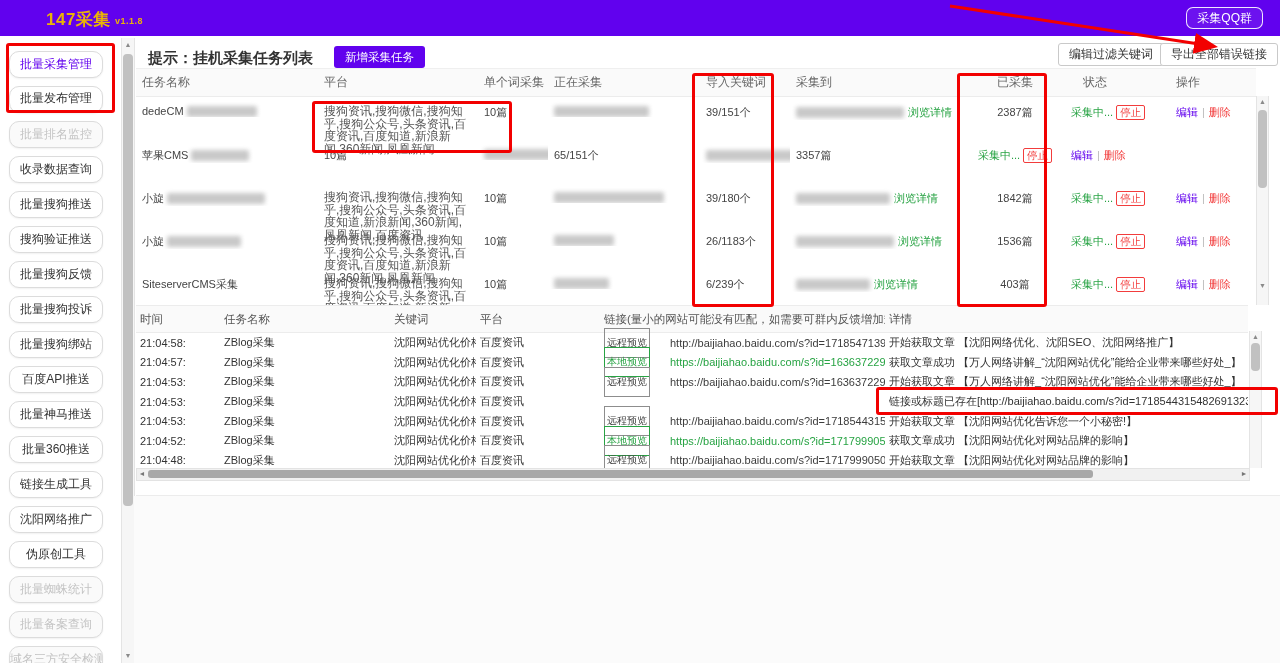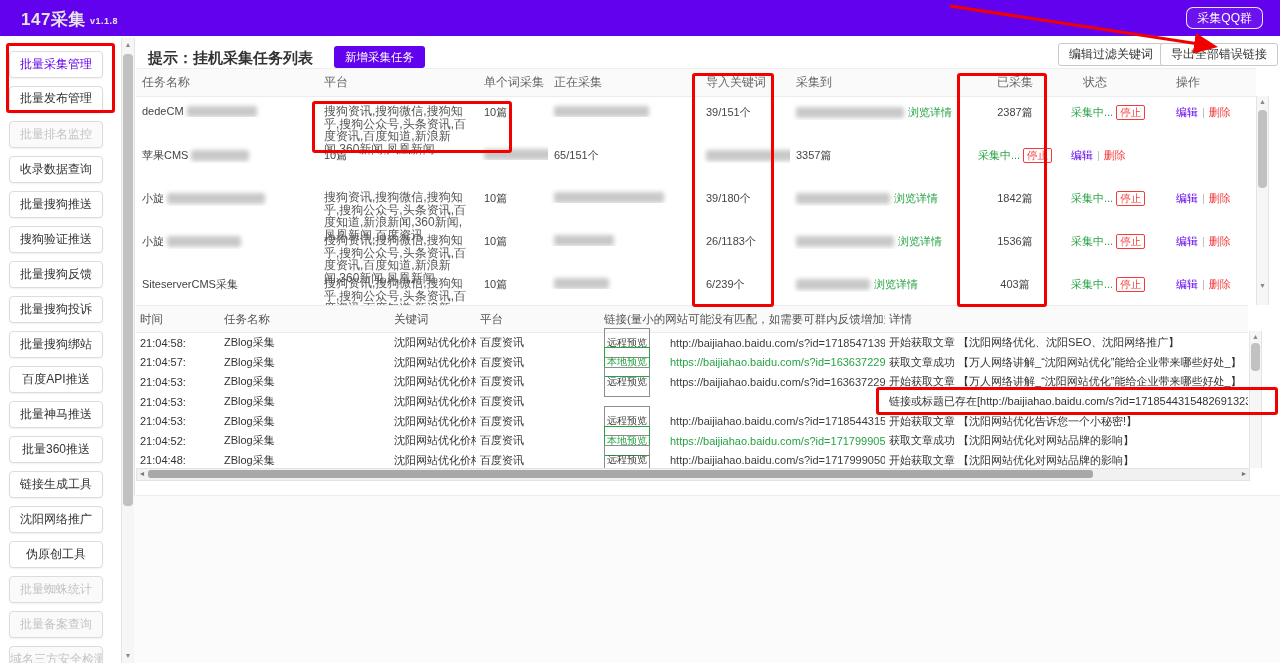--- a/index.html
+++ b/index.html
@@ -1,24 +1,24 @@
 <!DOCTYPE html>
 <html><head>
 <meta charset="utf-8">
 <style>
   html,body{margin:0;padding:0;background:#dcdcdc;font-family:"Liberation Sans","DejaVu Sans",sans-serif;}
   .screen{position:relative;width:1280px;height:663px;background:#fff;overflow:hidden;margin:0 auto;}
   
   .topbar{position:absolute;left:0;top:0;width:1280px;height:36px;background:#6101ee;z-index:5;}
-  .brand{position:absolute;left:21px;top:8px;color:#e5e5e5;font-size:17px;font-weight:bold;letter-spacing:.5px;}
+  .brand{position:absolute;left:46px;top:8px;color:#eab308;font-size:17px;font-weight:bold;letter-spacing:.5px;}
   .brand .ver{font-size:9px;font-weight:bold;margin-left:4px;vertical-align:1px;}
   .qq-btn{position:absolute;right:17px;top:7px;height:20px;line-height:20px;padding:0 10px;border:1px solid rgba(255,255,255,.9);border-radius:7px;color:#fff;font-size:12px;background:rgba(255,255,255,.07);cursor:pointer;}
   
   .sidebar{position:absolute;left:0;top:36px;width:120px;bottom:0;background:#fff;}
-  .side-btn{position:absolute;left:9px;width:92px;height:25px;line-height:25px;text-align:center;background:#fff;border:1px solid #dcdcdc;border-radius:4px;box-shadow:0 1px 2px rgba(0,0,0,.06);font-size:12px;color:#333;cursor:pointer;white-space:nowrap;overflow:hidden;}
+  .side-btn{position:absolute;left:9px;width:92px;height:25px;line-height:25px;text-align:center;background:#fff;border:1px solid #dcdcdc;border-radius:10px;box-shadow:0 1px 2px rgba(0,0,0,.06);font-size:12px;color:#333;cursor:pointer;white-space:nowrap;overflow:hidden;}
   .side-btn.active{color:#6101ee;}
   .side-btn.disabled{color:#c3c3c3;background:#fafafa;cursor:default;}
   
   .vscroll{position:absolute;background:#f6f6f6;border-left:1px solid #e4e4e4;border-right:1px solid #e4e4e4;}
   .vscroll .arr{position:absolute;left:0;width:100%;text-align:center;font-size:7px;color:#8a8a8a;line-height:10px;}
   .vscroll .thumb{position:absolute;left:1px;right:1px;background:#c1c1c1;border-radius:4px;}
   
   .hint-title{position:absolute;left:148px;top:49px;font-size:15px;font-weight:bold;color:#333;}
   .new-task-btn{position:absolute;left:334px;top:46px;height:22px;line-height:22px;padding:0 11px;background:#6101ee;color:#fff;font-size:11.5px;border-radius:3px;cursor:pointer;}
   .outline-btn{position:absolute;top:43px;height:21px;line-height:21px;padding:0 10px;background:#fff;border:1px solid #c9c9c9;border-radius:3px;font-size:12px;color:#333;cursor:pointer;}

